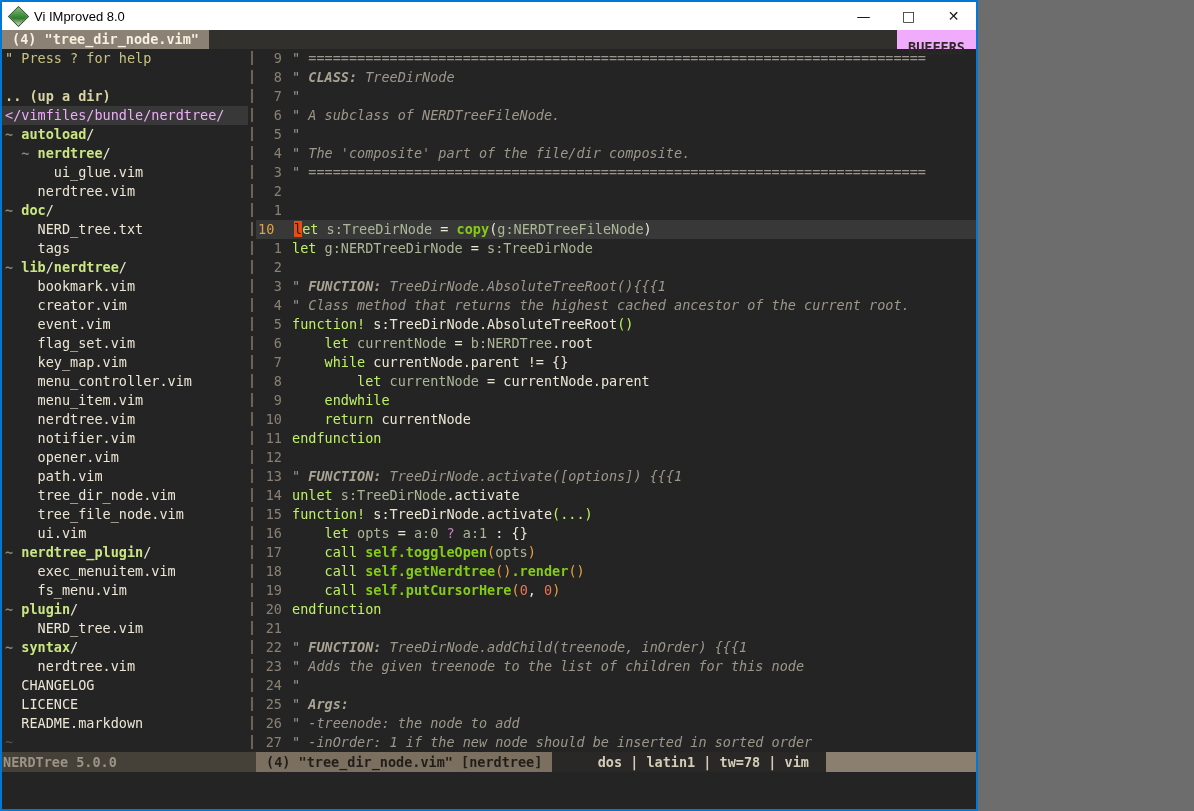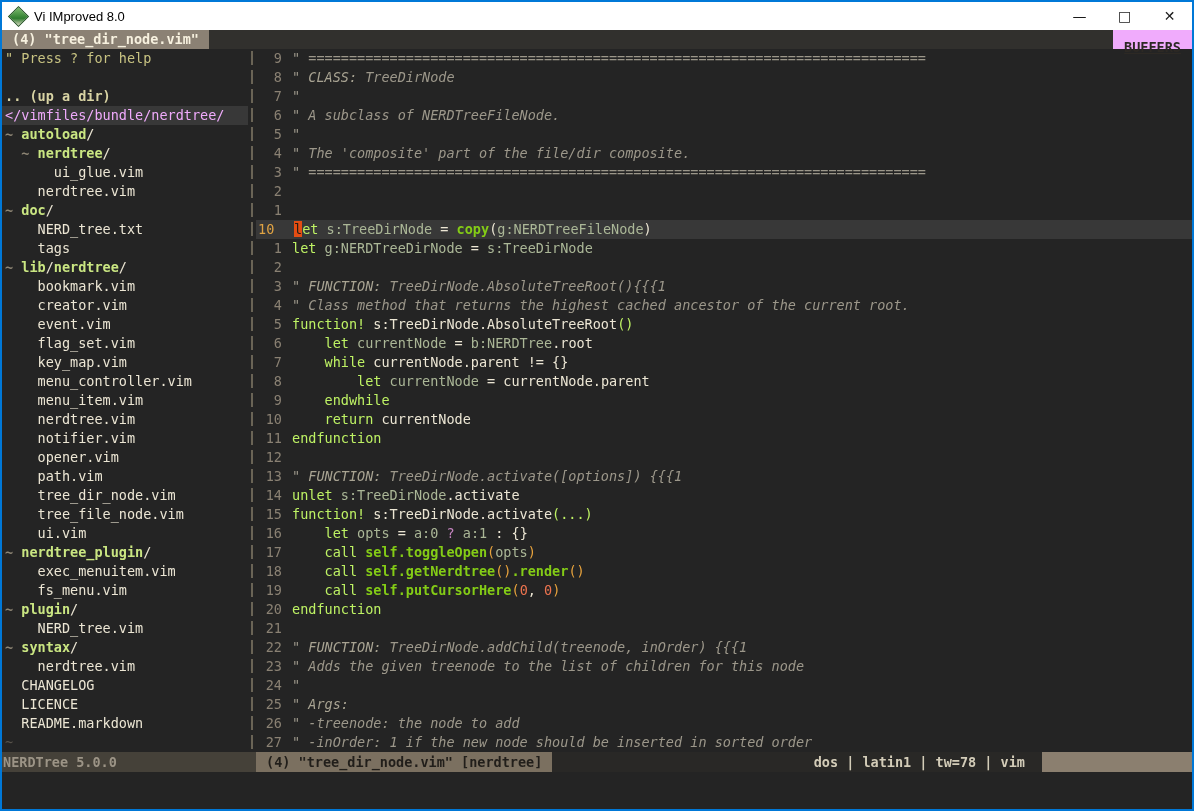--- a/index.html
+++ b/index.html
@@ -1,17 +1,17 @@
 <!DOCTYPE html>
 <html><head>
 <meta charset="utf-8">
 <style>
   html,body{margin:0;padding:0;background:#6d6d6d;}
   .window{
-    position:relative;width:1194px;height:811px;box-sizing:border-box;
+    position:relative;width:978px;height:811px;box-sizing:border-box;
     border:2px solid #0078d7;background:#242424;
     display:flex;flex-direction:column;overflow:hidden;
     font-family:"DejaVu Sans Mono", monospace;
   }
   
   .titlebar{height:28px;background:#ffffff;display:flex;align-items:center;
     padding-left:9px;font-family:"Liberation Sans", sans-serif;font-size:13px;color:#000;flex:none;}
   .vimicon{width:13px;height:13px;margin-right:8px;background:linear-gradient(135deg,#7fbf6f 0%,#2f7d2f 60%,#d8d8c0 100%);
     border:1px solid #1d4d1d;transform:rotate(45deg);flex:none;}
   .controls{margin-left:auto;display:flex;height:100%;}
@@ -29,21 +29,21 @@
     background:repeating-linear-gradient(180deg,#6a6456 0 14px,rgba(0,0,0,0) 14px 19px);}
   .editor{flex:1;white-space:pre;overflow:hidden;}
   .row{height:19px;padding-left:3px;}
   .editor .row{padding-left:0;}
   .row.hl{background:#383838;}
   .lnum{display:inline-block;width:26px;padding-right:10px;text-align:right;color:#8a8173;}
   .lnum.cur{text-align:left;padding-left:2px;padding-right:8px;width:28px;color:#e0a343;}
   
   .sg-n  {color:#ece6d4;}
   .sg-c  {color:#9c978a;font-style:italic;}
-  .sg-cb {color:#a8a392;font-style:italic;font-weight:normal;}
+  .sg-cb {color:#a8a392;font-style:italic;font-weight:bold;}
   .sg-k  {color:#bef264;}
   .sg-i  {color:#abb797;}
   .sg-f  {color:#84cc16;font-weight:bold;}
   .sg-p  {color:#e8a33d;}
   .sg-num{color:#ee744f;}
   .sg-q  {color:#c584c0;}
   .sg-cur{background:#e44d13;color:#241c16;}
   .sg-d  {color:#cae682;font-weight:bold;}
   .sg-t  {color:#8d8574;font-weight:bold;}
   .sg-fl {color:#ece6d4;}

